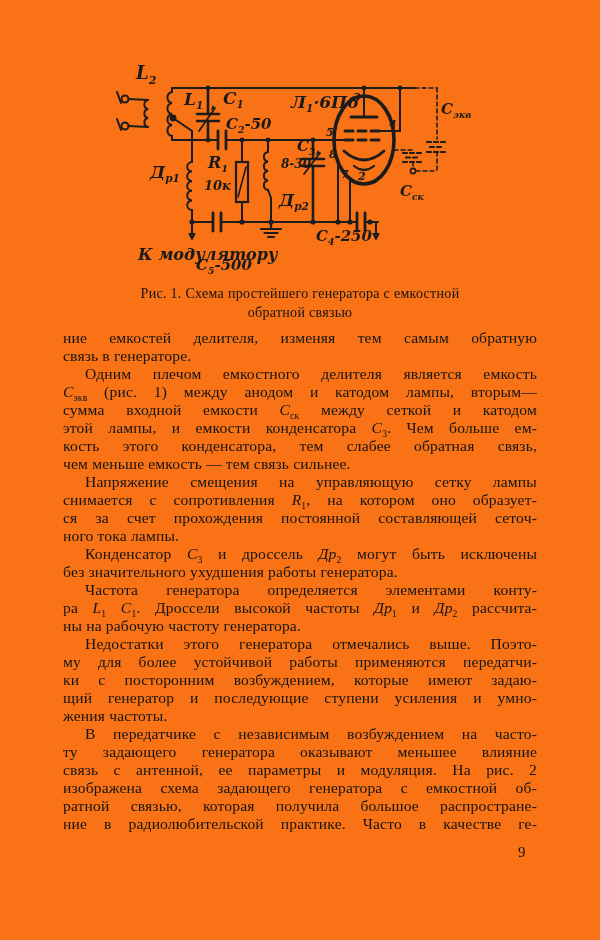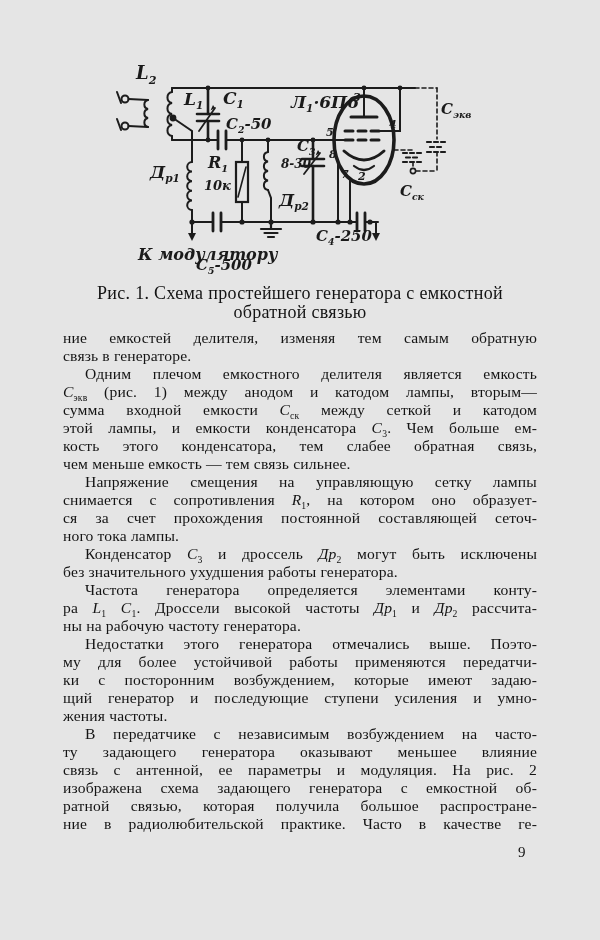--- a/index.html
+++ b/index.html
@@ -1,20 +1,20 @@
 <!DOCTYPE html>
 <html><head>
 <meta charset="utf-8">
 <style>
   html,body{margin:0;padding:0;background:#9a9a9a;}
   .page{
     position:relative;
     width:600px;height:940px;
     margin:0 auto;
-    background:#e5e5e5;
+    background:#f97316;
     font-family:"Liberation Serif", serif;
     color:#141414;
     overflow:hidden;
   }
   
   .fig-svg{position:absolute;left:0;top:0;}
   .fig-label{
     position:absolute;
     font-family:"DejaVu Serif", serif;
     font-style:italic;
@@ -23,21 +23,21 @@
     white-space:nowrap;
     line-height:1;
   }
   .fig-label sub{font-size:0.62em;line-height:0;}
   .fig-label.pin{font-weight:700;}
   
   .caption{
     position:absolute;
     left:63px;top:284px;width:474px;
     text-align:center;
-    font-size:18px;
+    font-size:14px;
     line-height:19px;
     letter-spacing:.3px;
   }
   
   .body-text{
     position:absolute;
     left:63px;top:329px;width:474px;
     font-size:15.6px;
     letter-spacing:.15px;
   }

